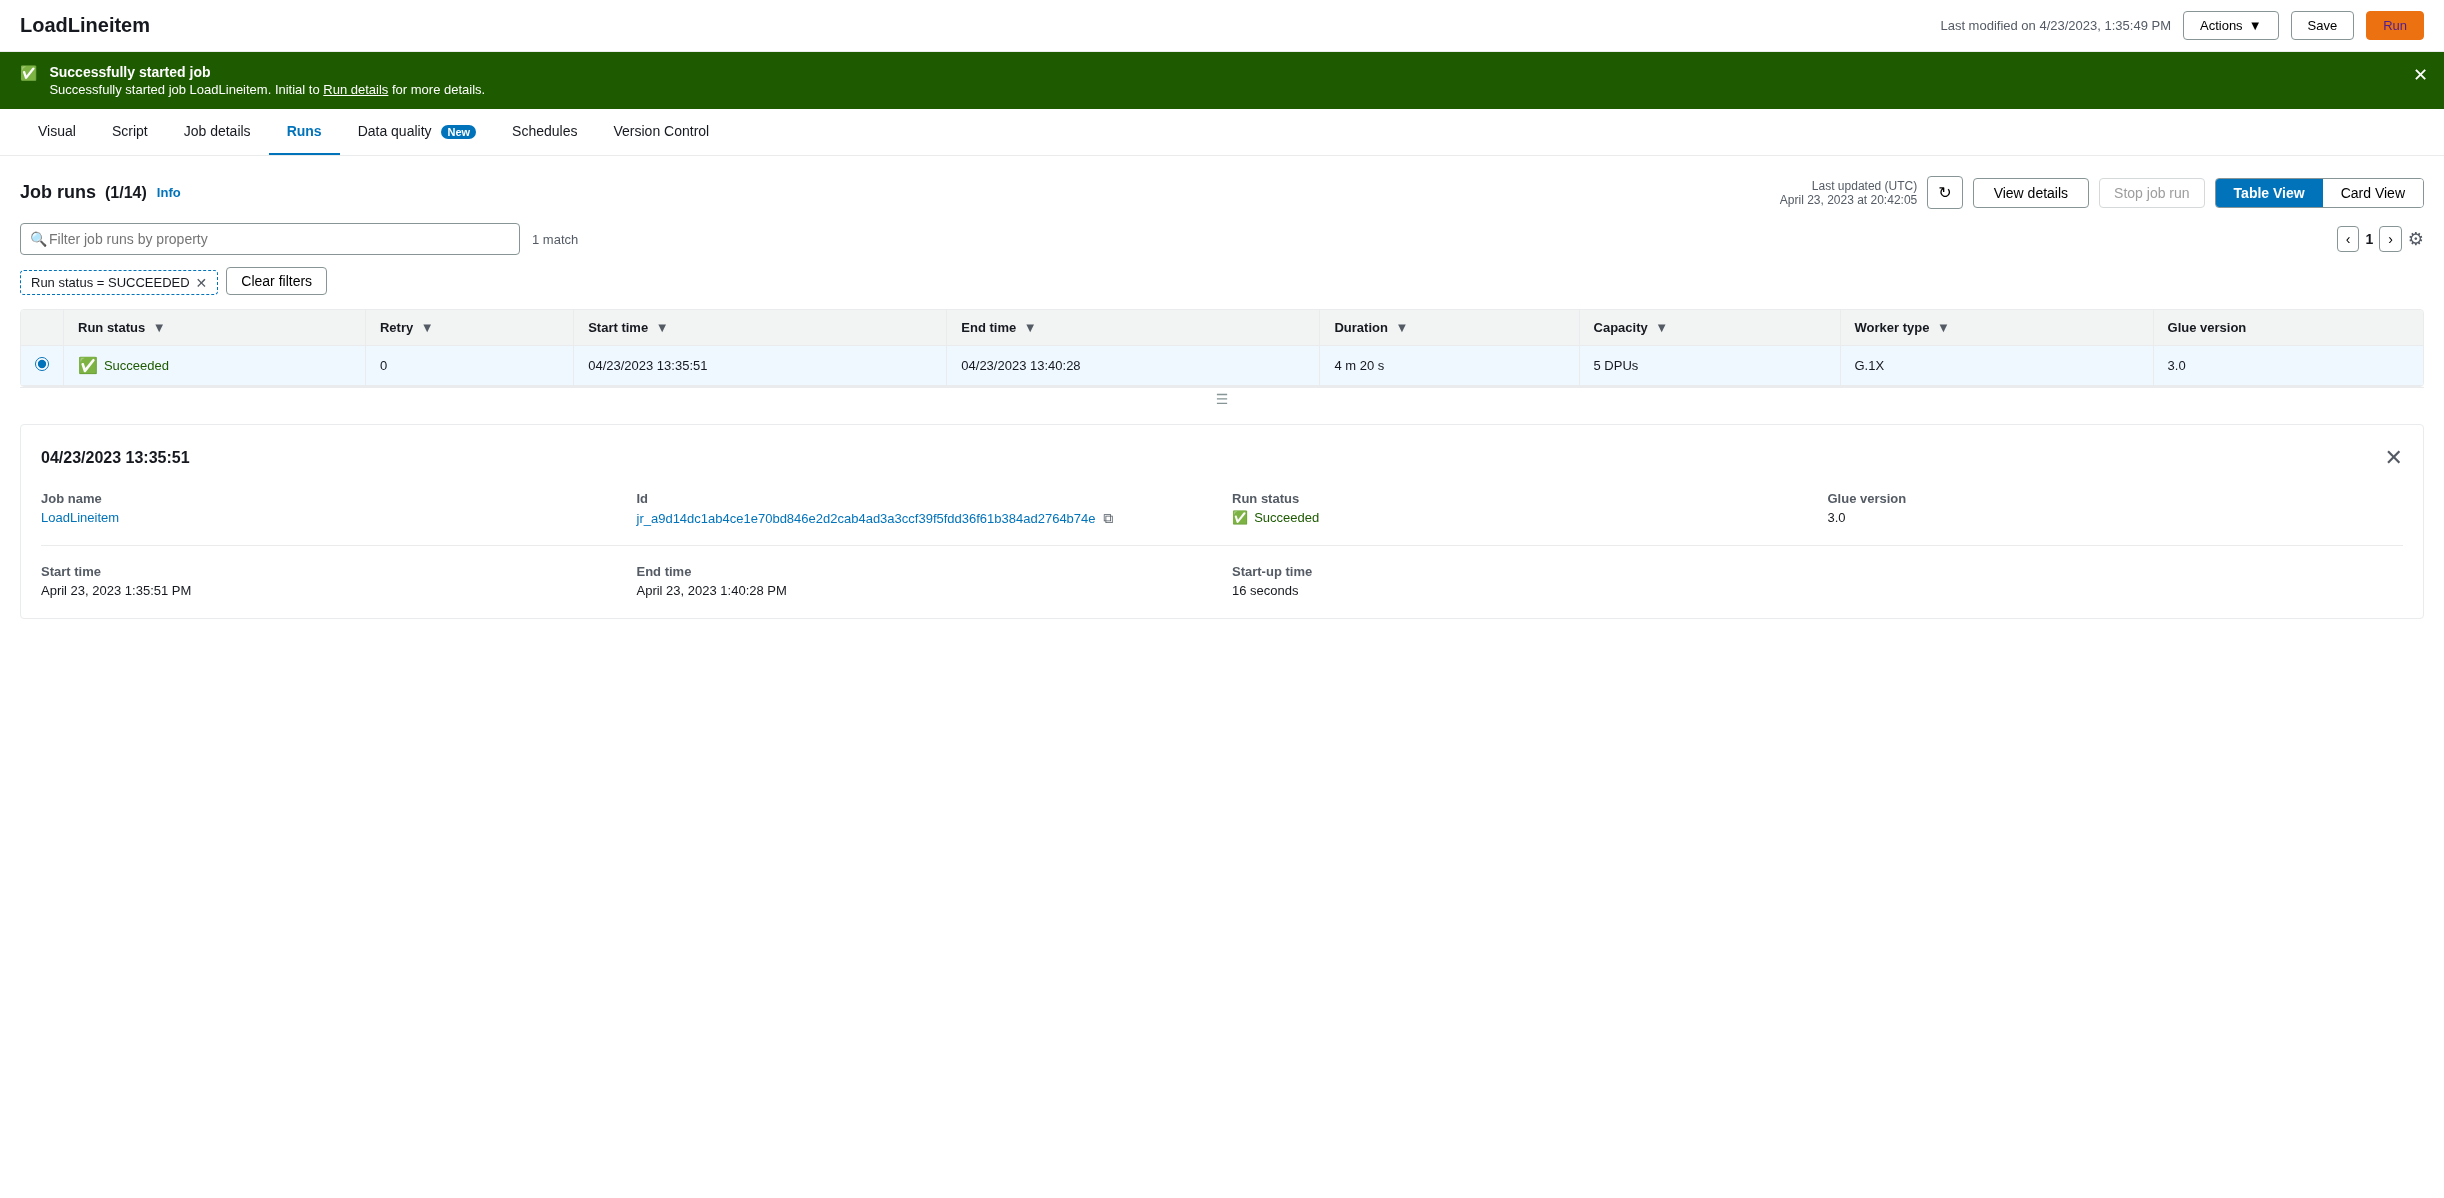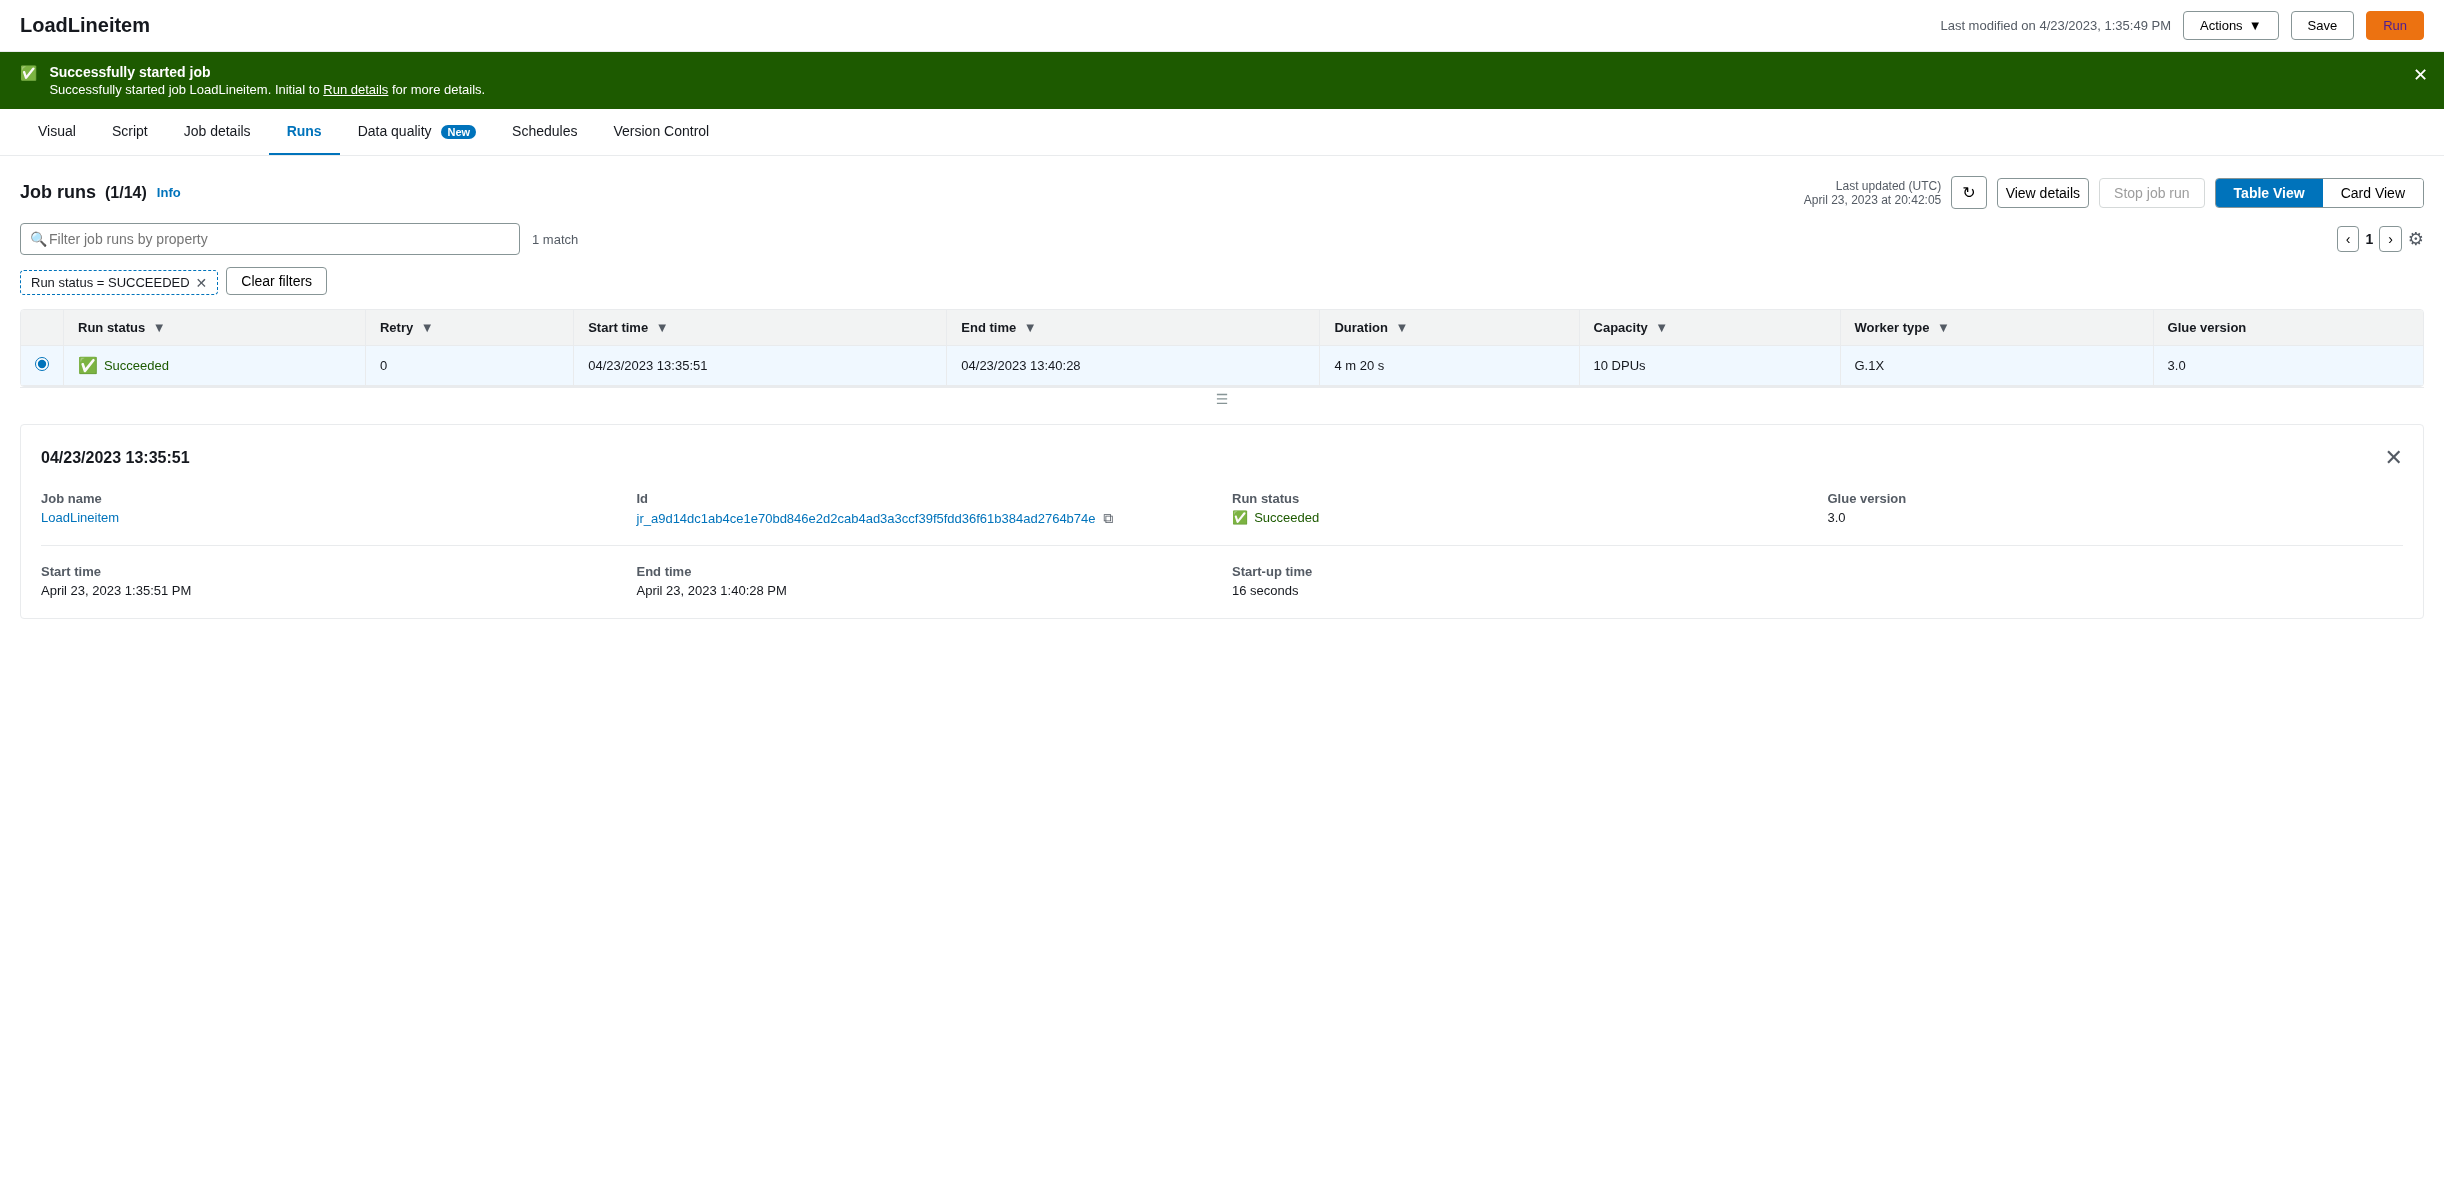--- a/index.html
+++ b/index.html
@@ -41,21 +41,21 @@
     .job-runs-header {
       display: flex; align-items: center; justify-content: space-between;
       margin-bottom: 14px;
     }
     .job-runs-title { font-size: 18px; font-weight: 700; display: flex; align-items: center; gap: 10px; }
     .info-link { color: #0073bb; font-size: 13px; cursor: pointer; }
     .job-runs-controls { display: flex; align-items: center; gap: 10px; }
     .last-updated { text-align: right; font-size: 12px; color: #545b64; }
     .last-updated span { display: block; }
     .refresh-btn { border: 1px solid #879596; background: #fff; border-radius: 4px; padding: 6px 10px; cursor: pointer; font-size: 16px; }
-    .view-details-btn { border: 1px solid #879596; background: #fff; padding: 6px 8px; border-radius: 4px; font-size: 14px; cursor: pointer; }
+    .view-details-btn { border: 1px solid #879596; background: #fff; padding: 6px 20px; border-radius: 4px; font-size: 14px; cursor: pointer; }
     .stop-btn { border: 1px solid #d5d9d9; background: #fff; padding: 6px 14px; border-radius: 4px; font-size: 14px; color: #9d9d9d; cursor: default; }
     .view-toggle { display: flex; border: 1px solid #879596; border-radius: 4px; overflow: hidden; }
     .view-toggle-btn { padding: 6px 18px; font-size: 14px; cursor: pointer; border: none; background: #fff; }
     .view-toggle-btn.active { background: #0073bb; color: #fff; font-weight: 700; }
 
     
     .filter-bar { display: flex; align-items: center; gap: 12px; margin-bottom: 12px; }
     .search-input-wrap { position: relative; flex: 1; max-width: 500px; }
     .search-input-wrap .search-icon { position: absolute; left: 10px; top: 50%; transform: translateY(-50%); color: #545b64; }
     .search-input { width: 100%; padding: 7px 10px 7px 28px; border: 1px solid #879596; border-radius: 4px; font-size: 14px; }
@@ -251,21 +251,21 @@
           <td>
             <span class="status-succeeded">
               <span class="status-icon-ok">✅</span>
               <span>Succeeded</span>
             </span>
           </td>
           <td>0</td>
           <td>04/23/2023 13:35:51</td>
           <td>04/23/2023 13:40:28</td>
           <td>4 m 20 s</td>
-          <td>10 DPUs</td>
+          <td>5 DPUs</td>
           <td>G.1X</td>
           <td>3.0</td>
         </tr>
       </tbody>
     </table>
   </div>
 
   <div class="resize-handle-row">
     <span style="color:#879596;">☰</span>
   </div>

